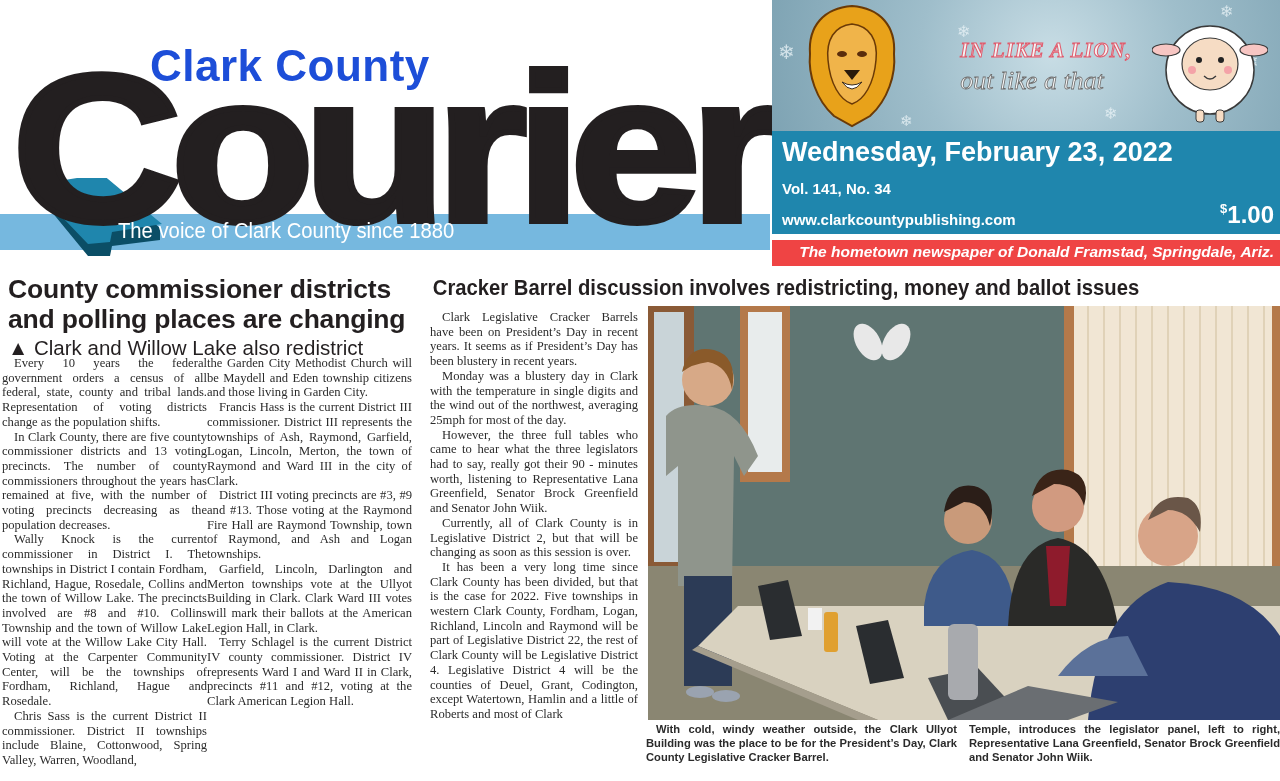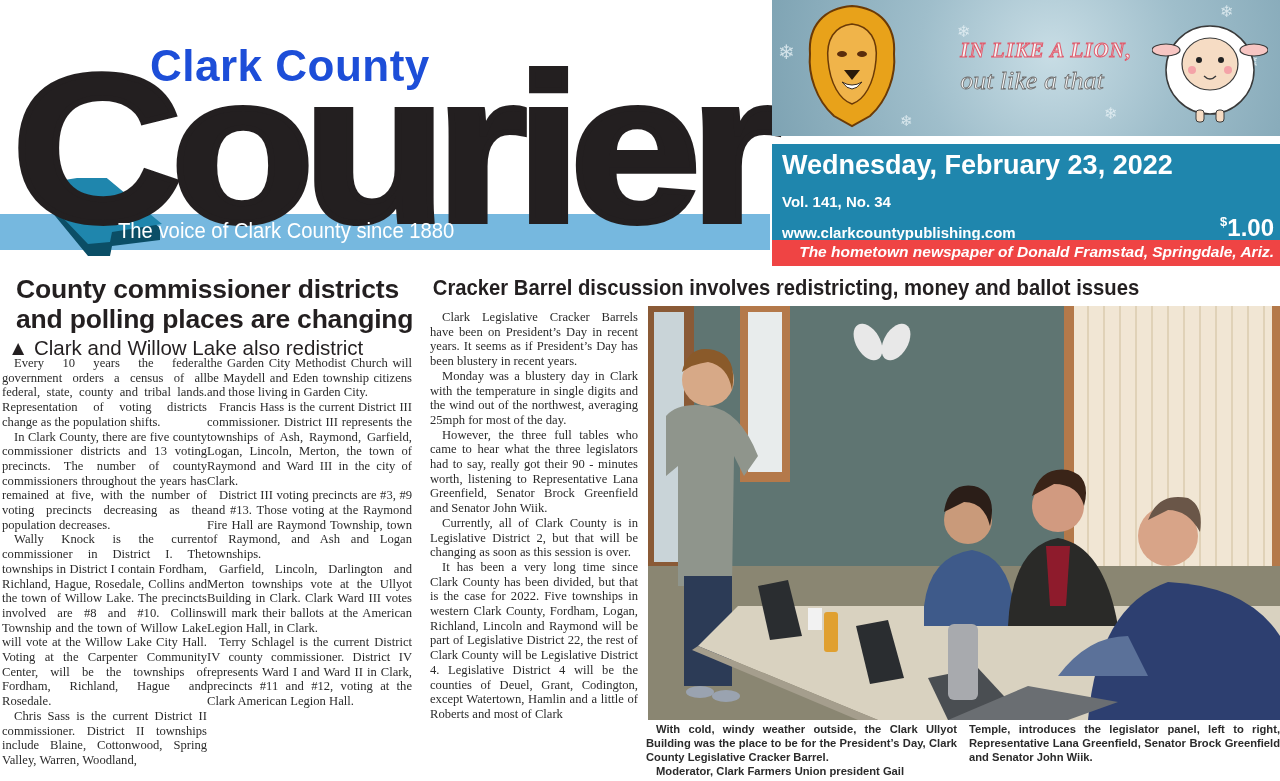--- a/index.html
+++ b/index.html
@@ -53,21 +53,21 @@
       -webkit-text-stroke: 1px #e05a6c;
     }
     .banner-line2 {
       position: absolute; left: 160px; top: 66px; width: 200px; text-align: center;
       font-family: "Liberation Serif", serif; font-style: italic;
       font-size: 26px; color: #f3f3f3;
       -webkit-text-stroke: 0.8px #6d6d6d;
     }
 
     .dateblock {
-      position: absolute; left: 772px; top: 144px; width: 508px; height: 103px;
+      position: absolute; left: 772px; top: 131px; width: 508px; height: 103px;
       background: #1f86ad; color: #ffffff; font-family: "Liberation Sans", sans-serif;
     }
     .date-text { position: absolute; left: 10px; top: 6px; font-size: 27px; font-weight: 700; }
     .vol-text { position: absolute; left: 10px; top: 49px; font-size: 15px; font-weight: 700; }
     .url-text { position: absolute; left: 10px; top: 80px; font-size: 15px; font-weight: 700; }
     .price-text { position: absolute; right: 6px; top: 70px; font-size: 24px; font-weight: 700; }
     .price-text sup { font-size: 13px; vertical-align: 10px; }
     .hometown-bar {
       position: absolute; left: 772px; top: 240px; width: 508px; height: 26px;
       background: #ef4444; color: #ffffff;
@@ -75,21 +75,21 @@
     .hometown-text {
       position: absolute; right: 6px; top: 3px;
       font-family: "Liberation Sans", sans-serif; font-size: 15.5px;
       font-weight: 700; font-style: italic; white-space: nowrap;
     }
 
     
     .story-left { position: absolute; left: 0; top: 274px; width: 426px; height: 507px; overflow: hidden; }
     .hl-left {
       font-family: "Liberation Sans", sans-serif; font-weight: 700;
-      font-size: 26.5px; line-height: 30px; padding-left: 16px; letter-spacing: -0.2px;
+      font-size: 26.5px; line-height: 30px; padding-left: 8px; letter-spacing: -0.2px;
     }
     .subhl-left {
       font-family: "Liberation Sans", sans-serif; font-size: 20.5px; line-height: 24px;
       padding-left: 8px; margin-top: 2px;
     }
     .cols2 { position: absolute; top: 82px; left: 2px; width: 422px; display: flex; gap: 0; }
     .col { width: 205px; font-size: 12.6px; line-height: 14.7px; text-align: justify; color: #2b2b2b; }
     .col p { text-indent: 12px; }
 
     
@@ -275,19 +275,18 @@
       <polygon points="300,414 380,380 470,396 420,414" fill="#6a6e72"></polygon>
       <rect x="300" y="318" width="30" height="76" rx="6" fill="#a8aaae"></rect>
       <rect x="176" y="306" width="14" height="40" rx="3" fill="#e0a030"></rect>
       <rect x="160" y="302" width="14" height="22" fill="#f2f2f2"></rect>
     </svg>
   </div>
 
   <div class="caption">
     <div class="cap-col">
       <p>With cold, windy weather outside, the Clark Ullyot Building was the place to be for the President’s Day, Clark County Legislative Cracker Barrel.</p>
-      <p>Moderator, Clark Farmers Union president Gail</p>
     </div>
     <div class="cap-col">
       <p style="text-indent:0">Temple, introduces the legislator panel, left to right, Representative Lana Greenfield, Senator Brock Greenfield and Senator John Wiik.</p>
     </div>
   </div>
 </article>
 
 </body></html>

